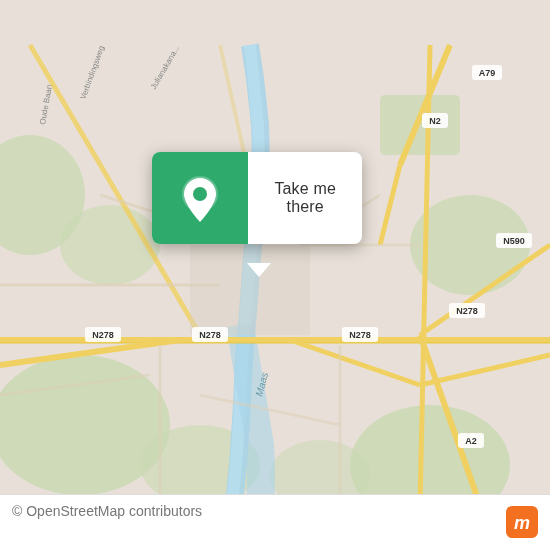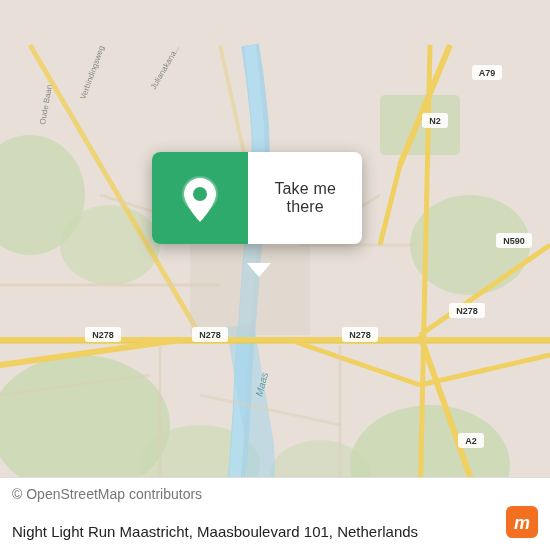--- a/index.html
+++ b/index.html
@@ -216,24 +216,20 @@
         <circle cx="22" cy="20" r="7" fill="#2eaa6c"></circle>
       </svg>
     </div>
     <button id="take-me-there-btn">Take me there</button>
   </div>
 
   <div id="popup-triangle"></div>
 
   <div id="bottom-bar">
     <div id="attribution">© OpenStreetMap contributors</div>
-    <div id="location-title">
-      <span>Night Light Run Maastricht, Maasboulevard 101,</span>
-      <span>Netherlands</span>
-    </div>
   </div>
 
   <div id="moovit-logo">
     <svg id="moovit-icon" viewBox="0 0 32 32" xmlns="http://www.w3.org/2000/svg">
       <rect width="32" height="32" rx="6" fill="#f37021"></rect>
       <text x="16" y="23" text-anchor="middle" font-size="18" font-weight="bold" fill="white" font-style="italic">m</text>
     </svg>
   </div>
 </div>
 

